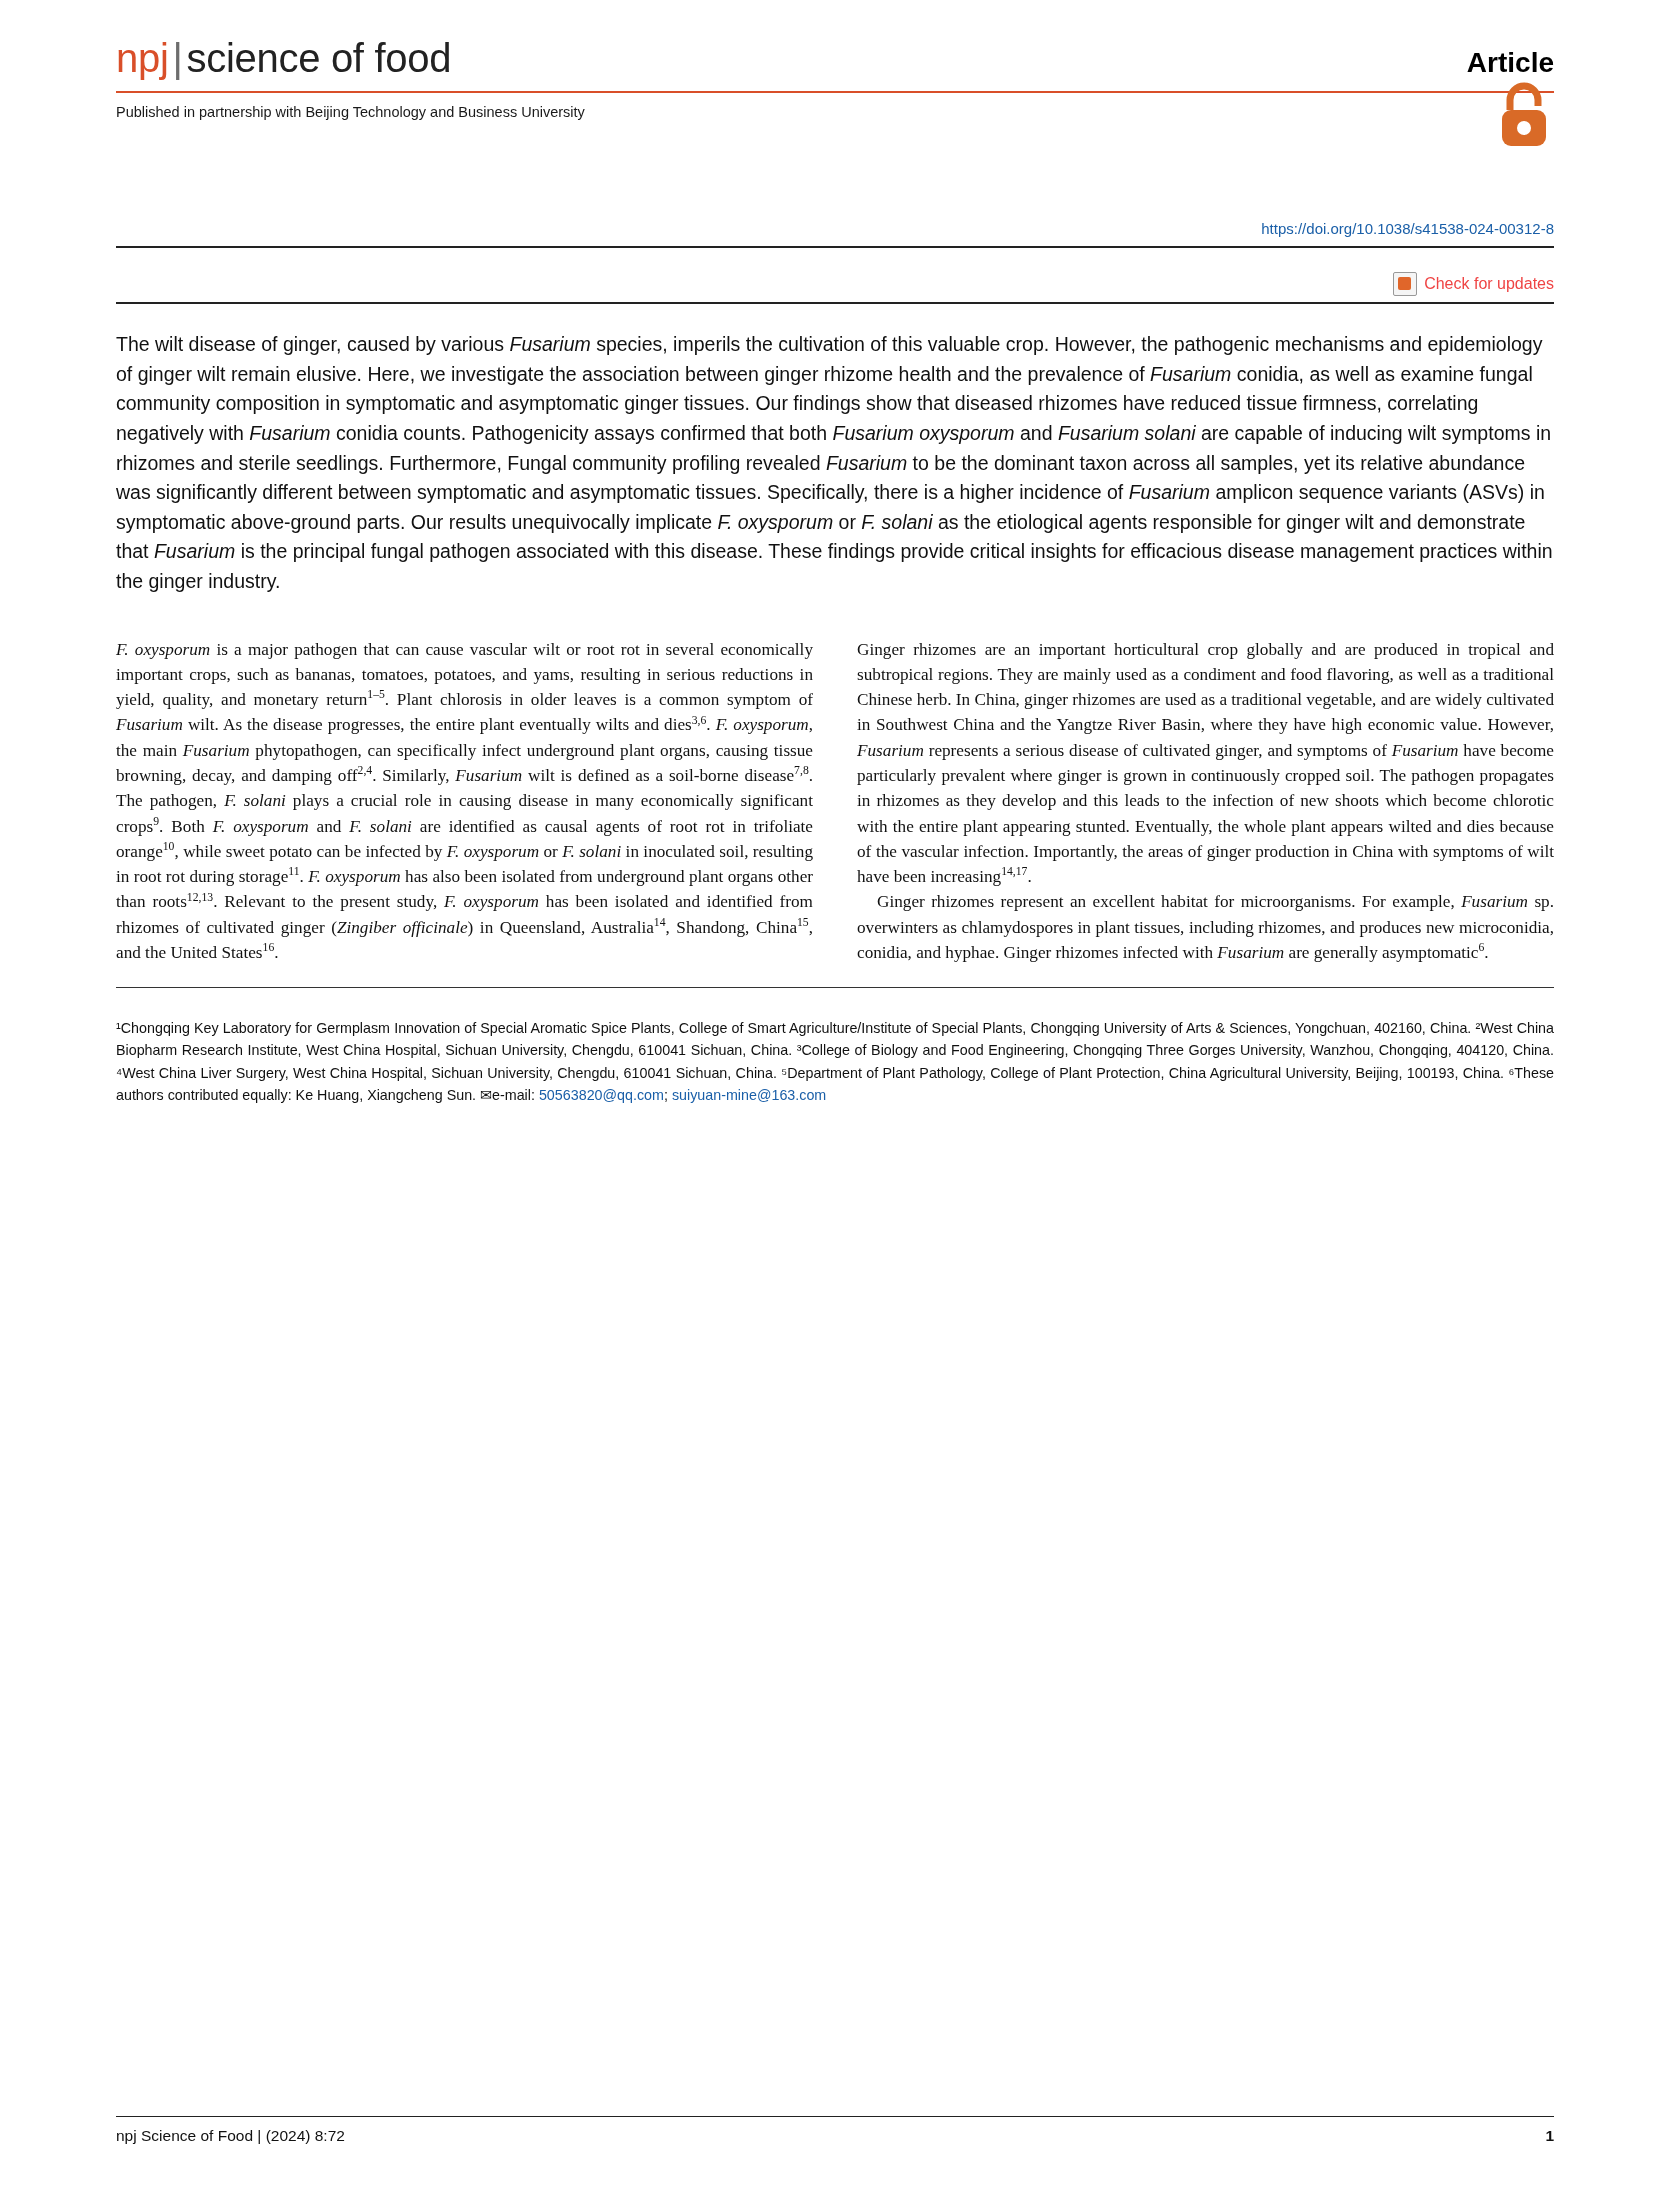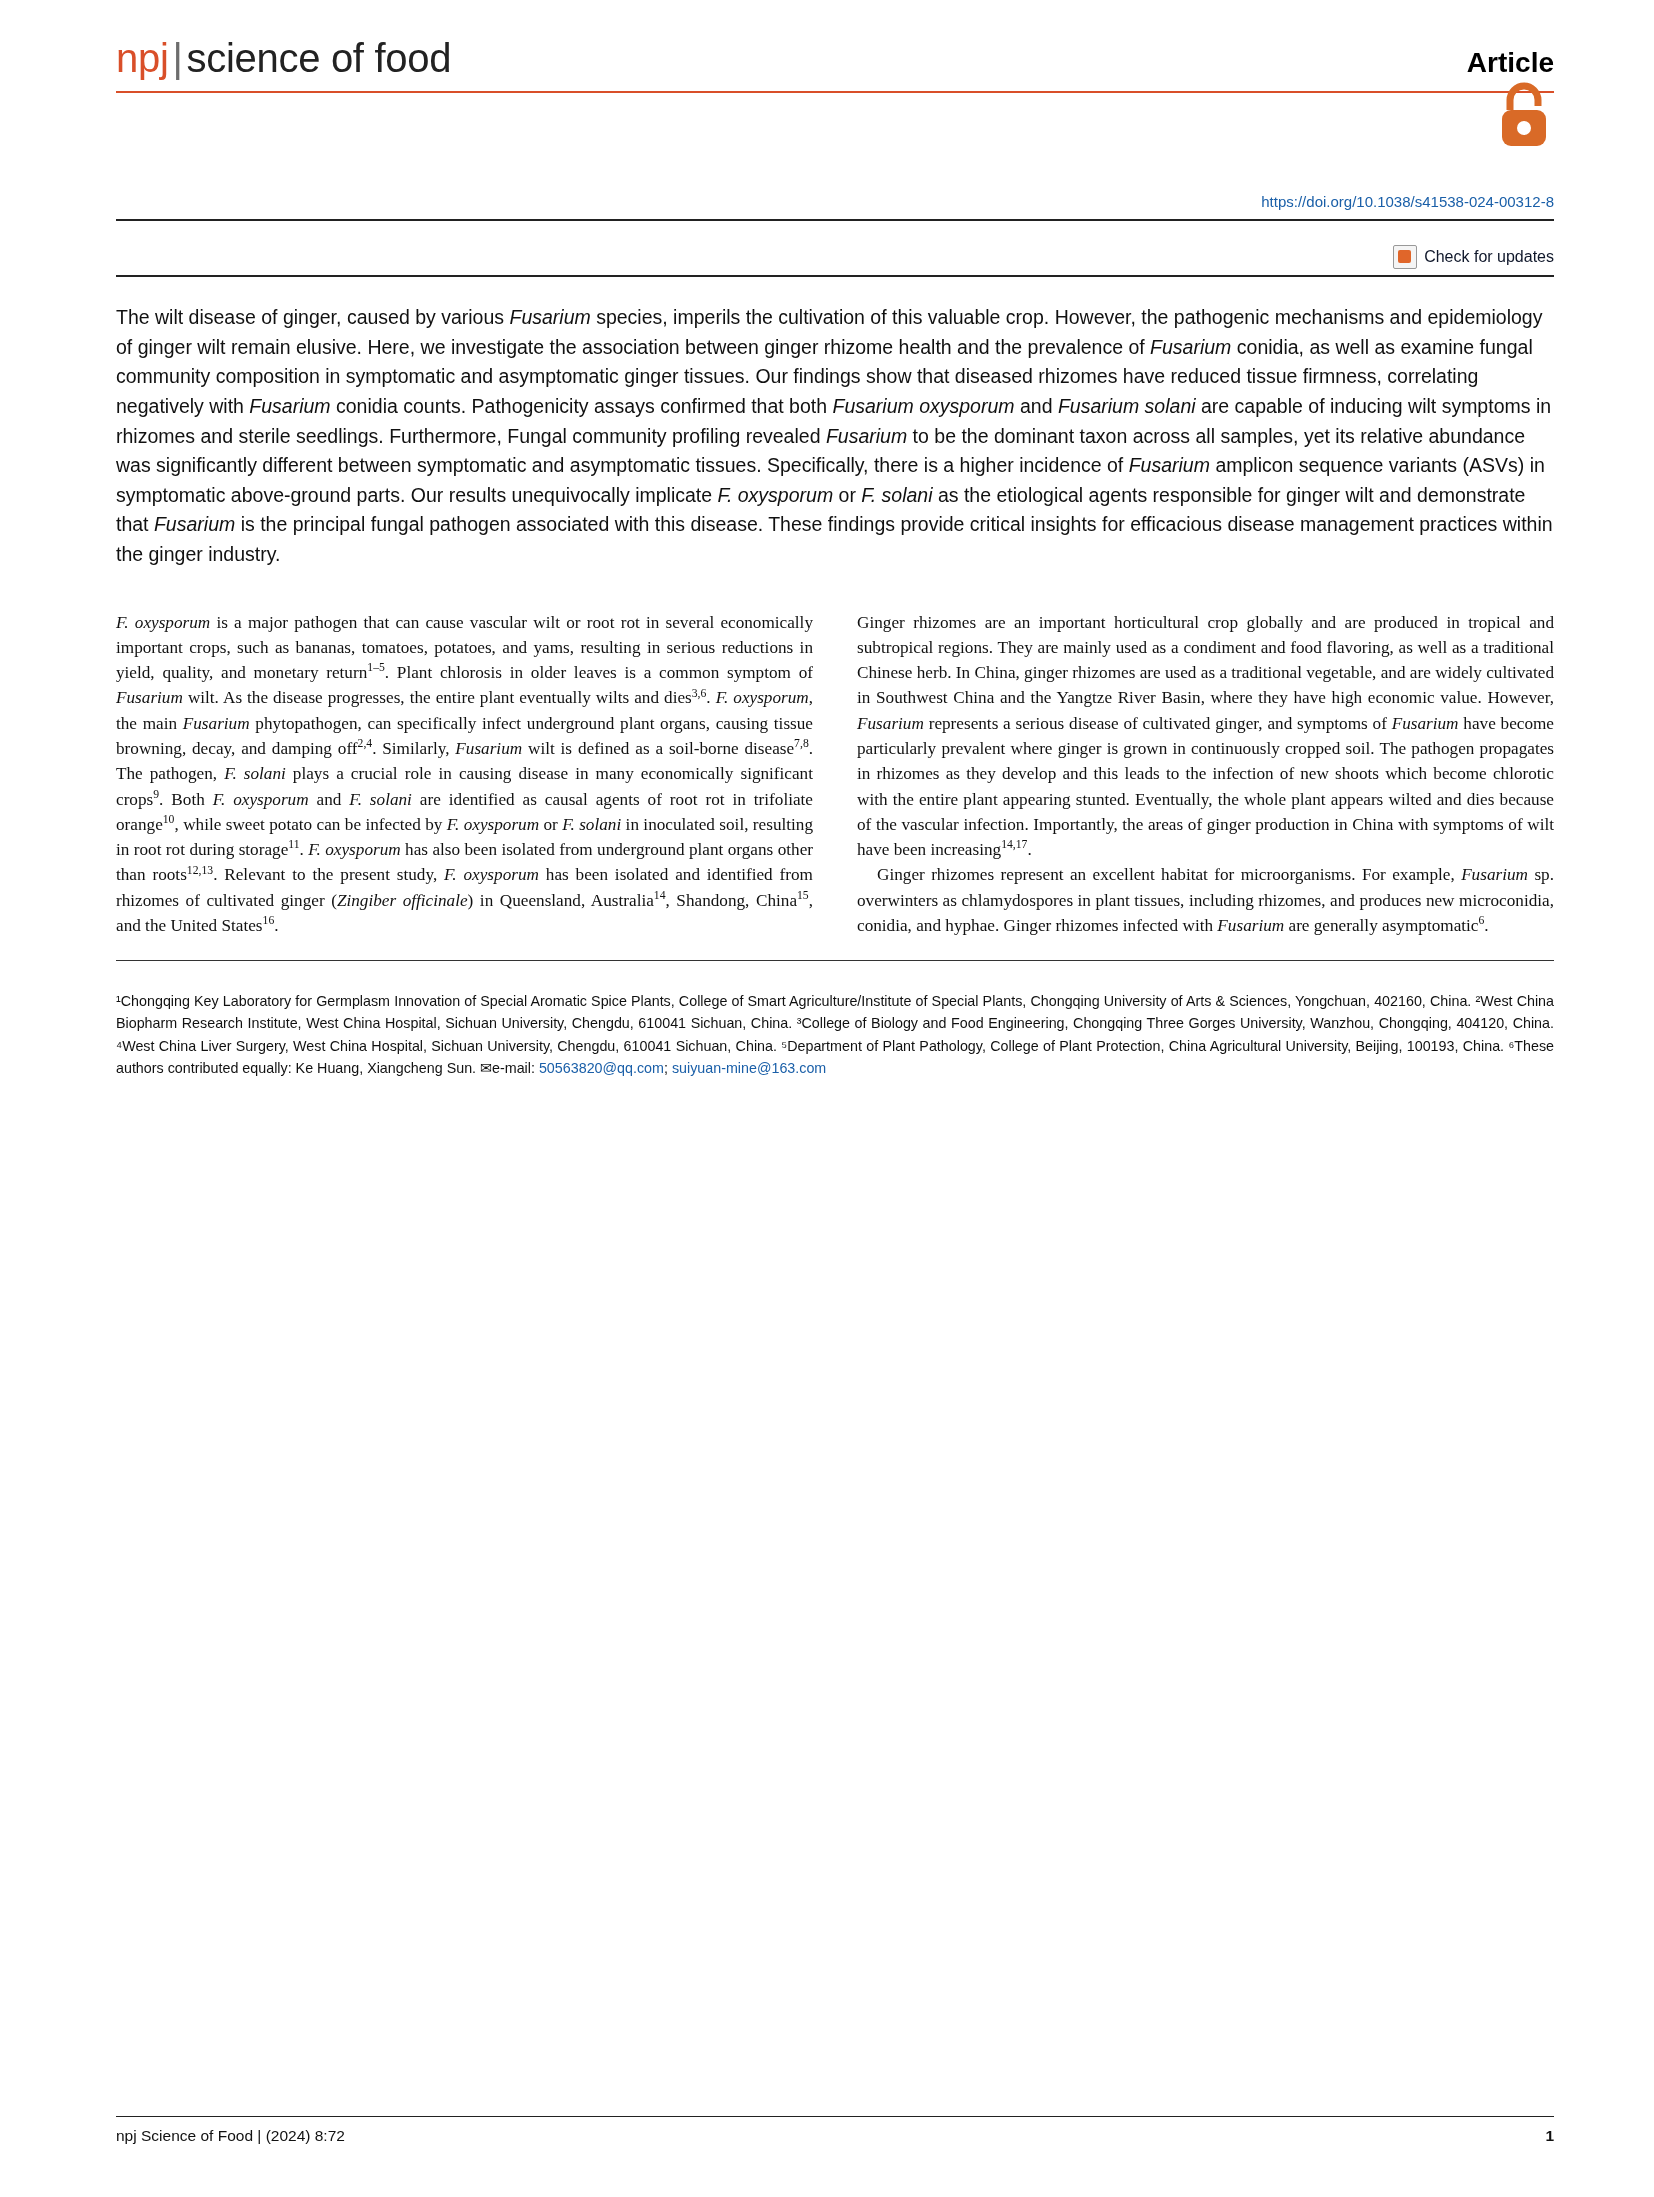--- a/index.html
+++ b/index.html
@@ -99,21 +99,21 @@
   }
   .title i { font-style: italic; }
 
   
   .check-updates {
     display: flex;
     justify-content: flex-end;
     align-items: center;
     margin-top: 24px;
     font-size: 16px;
-    color: #0f172a;
+    color: #ef4444;
   }
   .cu-icon {
     width: 22px; height: 22px;
     border: 1px solid #999;
     background: #f5f5f5;
     margin-right: 7px;
     position: relative;
     border-radius: 2px;
   }
   .cu-icon::after {
@@ -212,20 +212,21 @@
 <div class="page">
 
   <div class="masthead">
     <div class="masthead-row">
       <div class="journal-logo">
         <span class="npj">npj</span><span class="bar">|</span><span class="jname">science of food</span>
       </div>
       <div class="article-type">Article</div>
     </div>
     <div class="masthead-rule"></div>
+    <div class="partnership">Published in partnership with Beijing Technology and Business University</div>
 
     <svg class="oa-logo" viewBox="0 0 60 70">
       <path d="M16 32 V22 a14 14 0 0 1 28 0 v6" fill="none" stroke="#d96a27" stroke-width="7"></path>
       <rect x="8" y="32" width="44" height="36" rx="9" fill="#d96a27"></rect>
       <circle cx="30" cy="50" r="7" fill="#ffffff"></circle>
     </svg>
   </div>
 
   <div class="doi-row">https://doi.org/10.1038/s41538-024-00312-8</div>
   <div class="doi-rule"></div>

